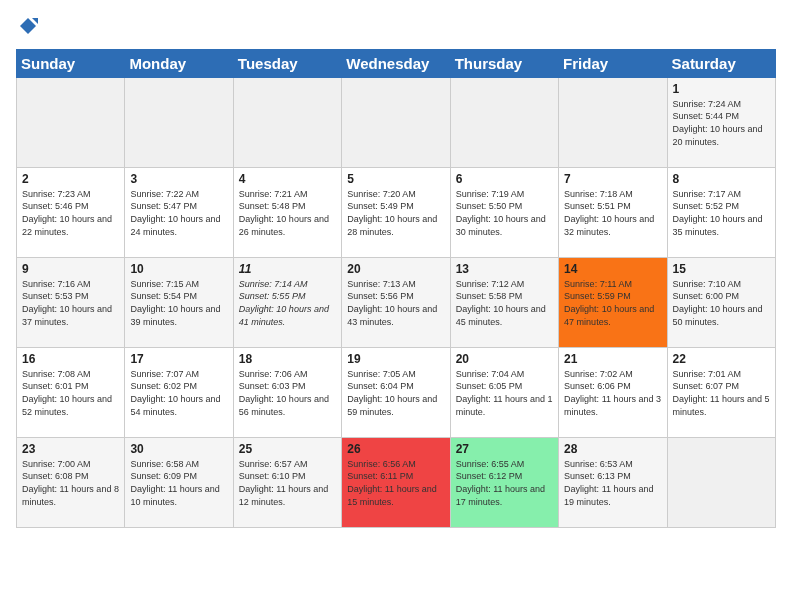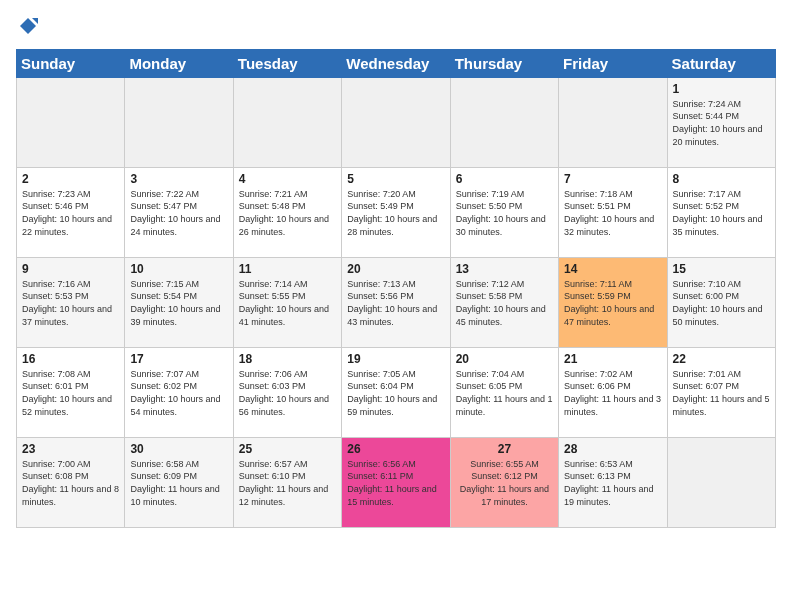--- a/index.html
+++ b/index.html
@@ -170,33 +170,33 @@
       </tr>
       <tr>
         <td style="background-color: rgb(245, 245, 245);">
           <span class="day-number">9</span>
           <div class="day-info">Sunrise: 7:16 AM<br>Sunset: 5:53 PM<br>Daylight: 10 hours and 37 minutes.</div>
         </td>
         <td style="background-color: rgb(245, 245, 245);">
           <span class="day-number">10</span>
           <div class="day-info">Sunrise: 7:15 AM<br>Sunset: 5:54 PM<br>Daylight: 10 hours and 39 minutes.</div>
         </td>
-        <td style="background-color: rgb(245, 245, 245);">
+        <td style="background-color: rgb(245, 245, 245); font-style: italic;">
           <span class="day-number">11</span>
           <div class="day-info">Sunrise: 7:14 AM<br>Sunset: 5:55 PM<br>Daylight: 10 hours and 41 minutes.</div>
         </td>
         <td style="background-color: rgb(245, 245, 245);">
           <span class="day-number">20</span>
           <div class="day-info">Sunrise: 7:13 AM<br>Sunset: 5:56 PM<br>Daylight: 10 hours and 43 minutes.</div>
         </td>
         <td style="background-color: rgb(245, 245, 245);">
           <span class="day-number">13</span>
           <div class="day-info">Sunrise: 7:12 AM<br>Sunset: 5:58 PM<br>Daylight: 10 hours and 45 minutes.</div>
         </td>
-        <td style="background-color: #fdba74;">
+        <td style="background-color: #f97316;">
           <span class="day-number">14</span>
           <div class="day-info">Sunrise: 7:11 AM<br>Sunset: 5:59 PM<br>Daylight: 10 hours and 47 minutes.</div>
         </td>
         <td style="background-color: rgb(245, 245, 245);">
           <span class="day-number">15</span>
           <div class="day-info">Sunrise: 7:10 AM<br>Sunset: 6:00 PM<br>Daylight: 10 hours and 50 minutes.</div>
         </td>
       </tr>
       <tr>
         <td style="background-color: rgb(255, 255, 255);">
@@ -234,25 +234,25 @@
           <div class="day-info">Sunrise: 7:00 AM<br>Sunset: 6:08 PM<br>Daylight: 11 hours and 8 minutes.</div>
         </td>
         <td style="background-color: rgb(245, 245, 245);">
           <span class="day-number">30</span>
           <div class="day-info">Sunrise: 6:58 AM<br>Sunset: 6:09 PM<br>Daylight: 11 hours and 10 minutes.</div>
         </td>
         <td style="background-color: rgb(245, 245, 245);">
           <span class="day-number">25</span>
           <div class="day-info">Sunrise: 6:57 AM<br>Sunset: 6:10 PM<br>Daylight: 11 hours and 12 minutes.</div>
         </td>
-        <td style="background-color: #ec4899; margin-top: 13px;">
+        <td style="background-color: #ef4444; margin-top: 13px;">
           <span class="day-number">26</span>
           <div class="day-info">Sunrise: 6:56 AM<br>Sunset: 6:11 PM<br>Daylight: 11 hours and 15 minutes.</div>
         </td>
-        <td style="background-color: #fca5a5; text-align: center;">
+        <td style="background-color: #86efac;">
           <span class="day-number">27</span>
           <div class="day-info">Sunrise: 6:55 AM<br>Sunset: 6:12 PM<br>Daylight: 11 hours and 17 minutes.</div>
         </td>
         <td style="background-color: rgb(245, 245, 245);">
           <span class="day-number">28</span>
           <div class="day-info">Sunrise: 6:53 AM<br>Sunset: 6:13 PM<br>Daylight: 11 hours and 19 minutes.</div>
         </td>
         <td class="empty" style="background-color: rgb(240, 240, 240);"></td>
       </tr>
     </tbody>

